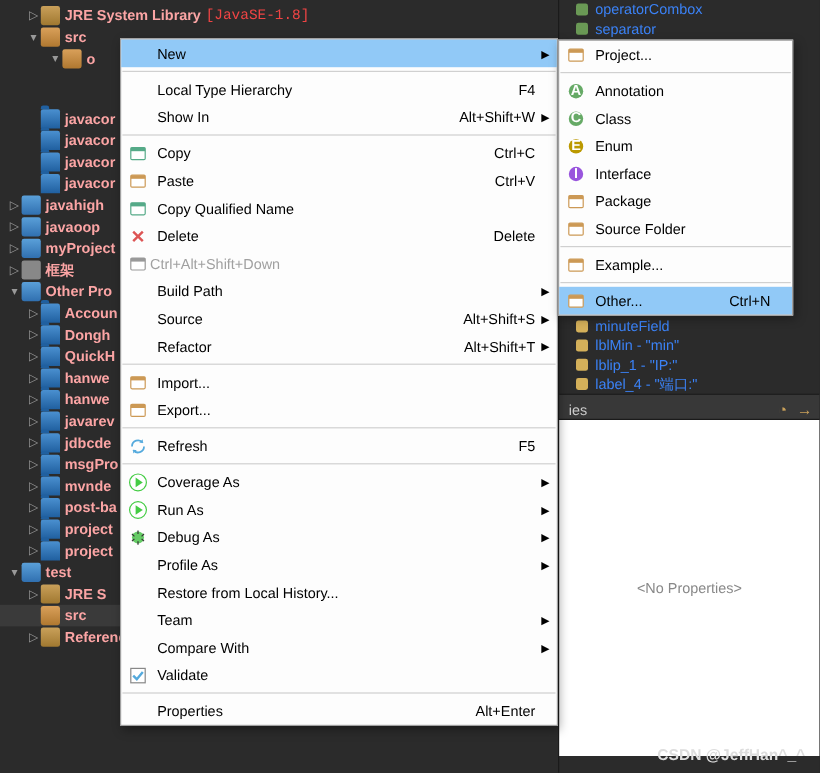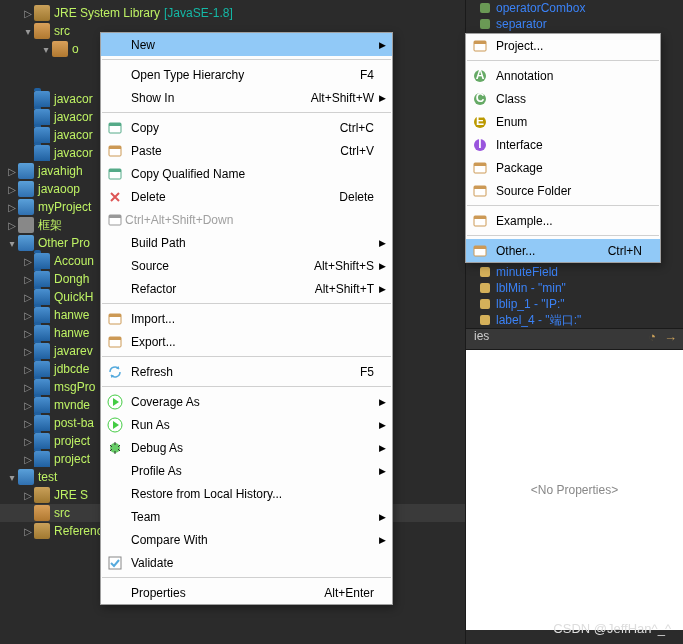--- a/index.html
+++ b/index.html
@@ -1,49 +1,49 @@
 <!DOCTYPE html>
 <html><head>
 <meta charset="utf-8">
 <style>
 * { margin: 0; padding: 0; box-sizing: border-box; font-family: "Segoe UI", Tahoma, sans-serif; font-size: 12px; }
 body { background: #2b2b2b; color: #bbb; width: 683px; height: 644px; overflow: hidden; position: relative; }
 .tree { background: #2b2b2b; width: 100%; height: 100%; padding-top: 4px; }
 .tree-row { display: flex; align-items: center; height: 18px; padding-left: 6px; white-space: nowrap; }
 .tw { width: 12px; text-align: center; color: #999; font-size: 10px; }
 .ic { width: 16px; height: 16px; display: inline-block; margin-right: 4px; flex: none; }
-.lbl { color: #bef264; }
-.dec { color: #14b8a6; margin-left: 4px; }
+.lbl { color: #fca5a5; font-weight: bold; }
+.dec { color: #ef4444; margin-left: 4px; font-family: Liberation Mono, monospace; }
 .lib-ic { background: linear-gradient(#c9a05a,#a07830); border-radius: 2px; }
 .pkg-ic { background: linear-gradient(#d9a05a,#b07830); border-radius: 2px; position: relative; }
 .fold-ic { background: linear-gradient(#4a90d0,#2060a0); border-radius: 2px 2px 0 0; position: relative; }
 .fold-ic::before { content:""; position:absolute; top:-3px; left:0; width:7px; height:3px; background:#2060a0; border-radius:2px 2px 0 0; }
 .src-ic { background: linear-gradient(#d9a05a,#b07830); border-radius: 2px; }
 .frame-ic { background:#888; border-radius:2px; }
 .proj-ic { background: linear-gradient(#5aa0d9,#3070b0); border-radius:2px; }
 .menu { position: absolute; background: #fdfdfd; border: 1px solid #a0a0a0; box-shadow: 2px 3px 8px rgba(0,0,0,0.35); }
-.menu-main { top: 32px; left: 100px; width: 293px; }
+.menu-main { top: 32px; left: 100px; width: 365px; }
 .menu-sub { top: 33px; left: 465px; width: 196px; }
 .mrow { display: flex; align-items: center; height: 23px; padding: 0 4px; position: relative; }
 .mrow.sel { background: #91c9f7; }
 .mrow.dis .mlbl, .mrow.dis .mshort { color: #a0a0a0; }
 .mic { width: 20px; height: 16px; display: flex; align-items: center; justify-content: center; flex: none; }
 .mlbl { flex: 1; color: #000; padding-left: 6px; }
 .mshort { color: #000; padding-right: 14px; text-align: right; }
 .marrow { position: absolute; right: 6px; color: #000; font-size: 9px; }
 .sep { height: 1px; background: #d0d0d0; margin: 3px 1px; }
 .mic svg { width: 16px; height: 16px; }
 .right-panel { position: absolute; top: 0; left: 465px; width: 218px; height: 644px; background: #2b2b2b; border-left: 1px solid #1a1a1a; }
 .outline-row { display: flex; align-items: center; height: 16px; padding-left: 14px; color: #3b82f6; }
 .outline-row .sq { width: 10px; height: 10px; margin-right: 6px; border-radius: 2px; }
 .sq-g { background: #6a9955; }
 .sq-y { background: #d4b05a; }
-.props-hdr { background: #383838; border-top:1px solid #1a1a1a; border-bottom:1px solid #1a1a1a; height: 22px; display:flex; align-items:flex-start; padding:0 8px; color:#ccc; position: relative; }
+.props-hdr { background: #383838; border-top:1px solid #1a1a1a; border-bottom:1px solid #1a1a1a; height: 22px; display:flex; align-items:flex-end; padding:0 8px; color:#ccc; position: relative; }
 .props-body { background: #fff; height: 280px; display:flex; align-items:center; justify-content:center; color:#888; }
-.watermark { position: absolute; bottom: 8px; right: 12px; color: #ddd; font-size: 13px; z-index: 50; pointer-events: none; }
+.watermark { position: absolute; bottom: 8px; right: 12px; color: #ddd; font-size: 13px; z-index: 50; pointer-events: none; font-weight: bold; }
 .hdr-ic { position: absolute; right: 6px; display: flex; gap: 8px; }
 .hdr-ic span { color: #c9a05a; font-size: 13px; }
 </style>
 </head>
 <body>
 
 <div class="tree">
   <div class="tree-row" style="padding-left:22px">
     <span class="tw">▷</span>
     <span class="ic lib-ic"></span>
@@ -240,21 +240,21 @@
 <div class="menu menu-main" id="menu-main">
     <div class="mrow sel ">
         <span class="mic"></span>
         <span class="mlbl">New</span>
 
         <span class="marrow">▶</span>
       </div>
     <div class="sep"></div>
     <div class="mrow  ">
         <span class="mic"></span>
-        <span class="mlbl">Open Type Hierarchy</span>
+        <span class="mlbl">Local Type Hierarchy</span>
         <span class="mshort">F4</span>
 
       </div>
     <div class="mrow  ">
         <span class="mic"></span>
         <span class="mlbl">Show In</span>
         <span class="mshort">Alt+Shift+W</span>
         <span class="marrow">▶</span>
       </div>
     <div class="sep"></div>

